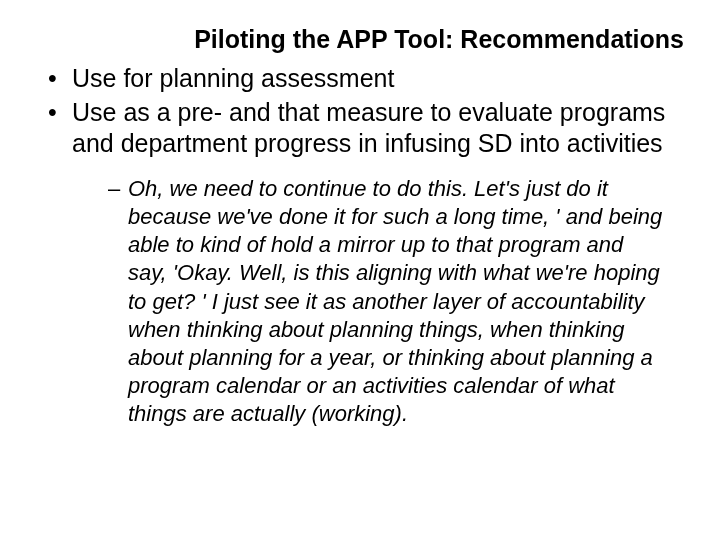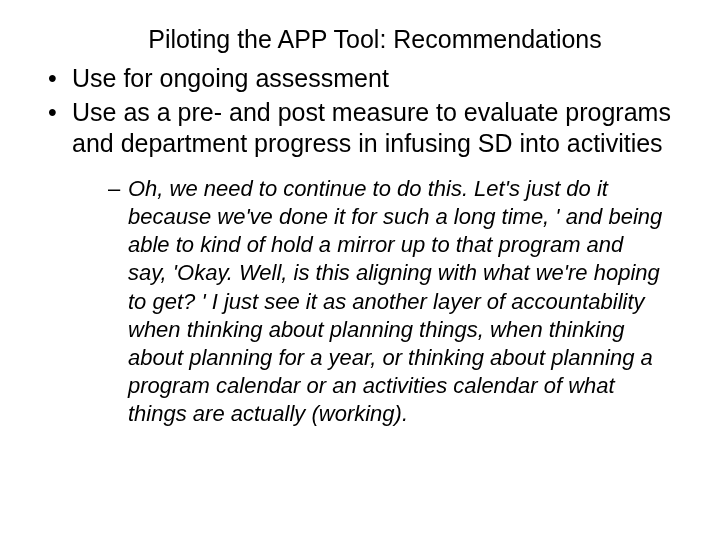--- a/index.html
+++ b/index.html
@@ -12,22 +12,22 @@
     color: #000;
   }
   .slide {
     box-sizing: border-box;
     width: 720px;
     height: 540px;
     padding: 24px 36px 24px 36px;
   }
   .title {
     font-size: 25px;
-    font-weight: normal;
-    text-align: center;
+    font-weight: bold;
+    text-align: right;
     margin: 0 0 8px 30px;
     line-height: 1.25;
   }
   ul.level1 {
     list-style: none;
     margin: 0;
     padding: 0 0 0 12px;
   }
   ul.level1 > li {
     position: relative;
@@ -67,24 +67,24 @@
     line-height: 1.28;
   }
 </style>
 </head>
 <body>
 
 <div class="slide">
   <h1 class="title">Piloting the APP Tool: Recommendations</h1>
   <ul class="level1">
     <li>
-      <span>Use for ongoing assessment</span>
+      <span>Use for planning assessment</span>
     </li>
     <li>
-      <span>Use as a pre- and post measure to evaluate programs and department progress in infusing SD into activities</span>
+      <span>Use as a pre- and that measure to evaluate programs and department progress in infusing SD into activities</span>
       <ul class="level2">
         <li>
           <span>Oh, we need to continue to do this.  Let's just do it because we've done it for such a long time, ' and being able to kind of hold a mirror up to that program and say, 'Okay.  Well, is this aligning with what we're hoping to get? ' I just see it as another layer of accountability when thinking about planning things, when thinking about planning for a year, or thinking about planning a program calendar or an activities calendar of what things are actually (working).</span>
         </li>
       </ul>
     </li>
   </ul>
 </div>
 
 </body></html>

